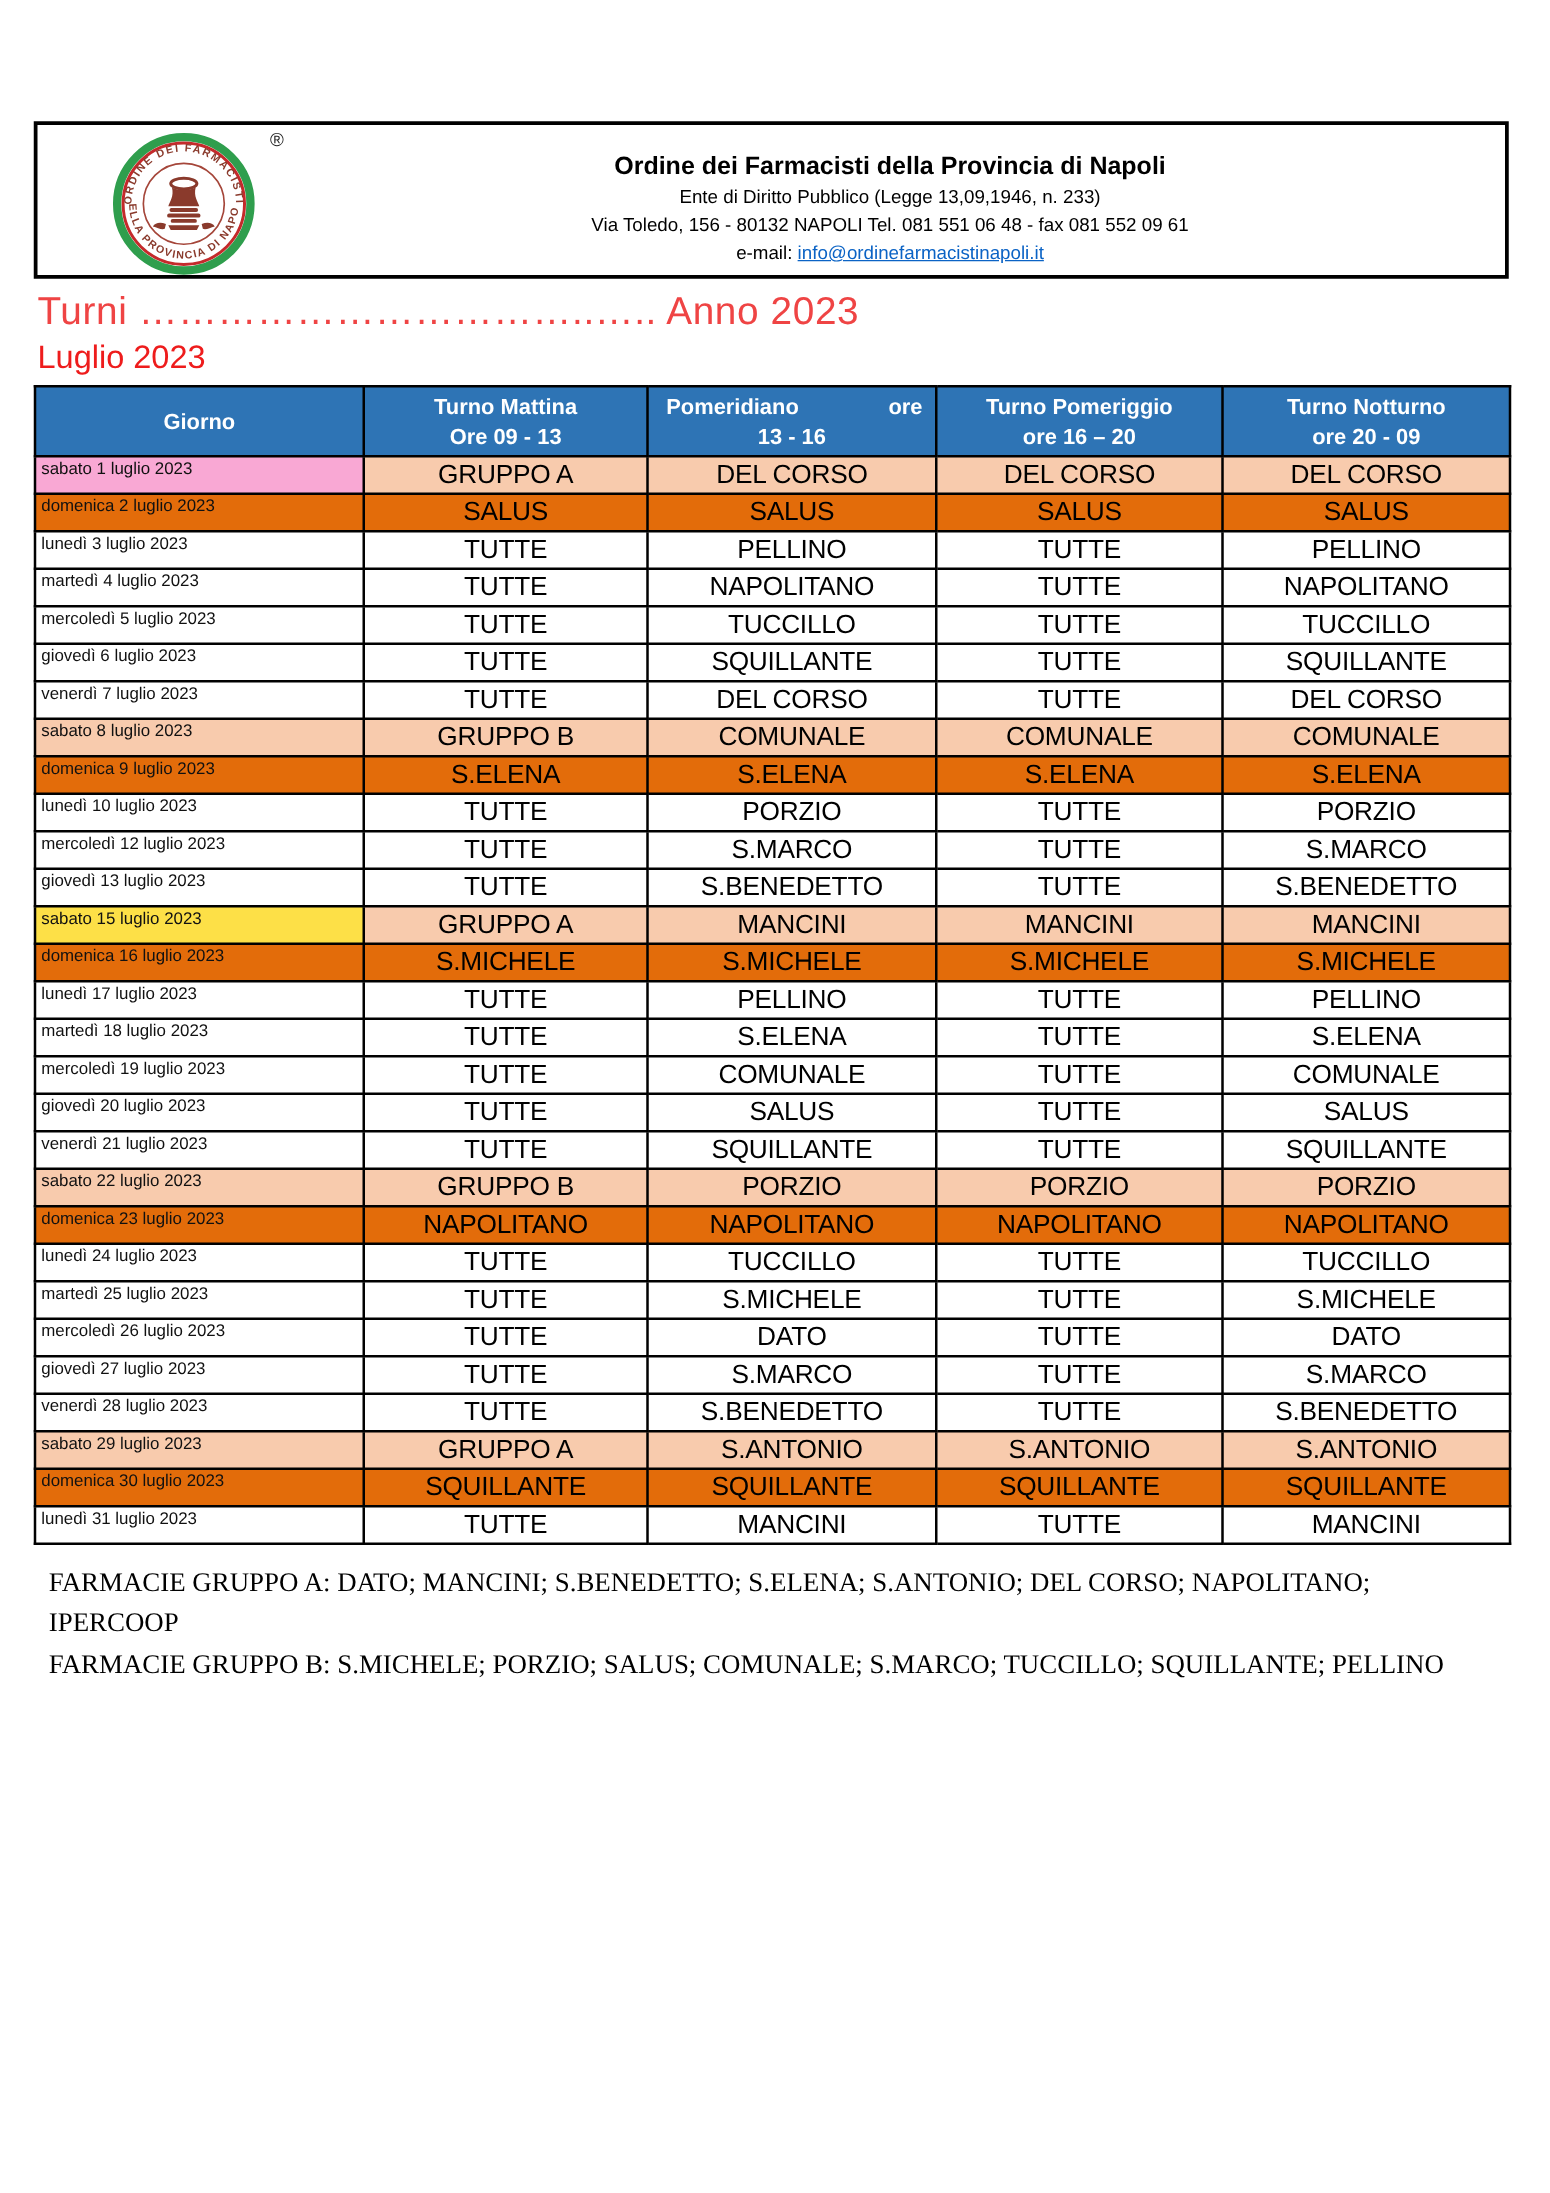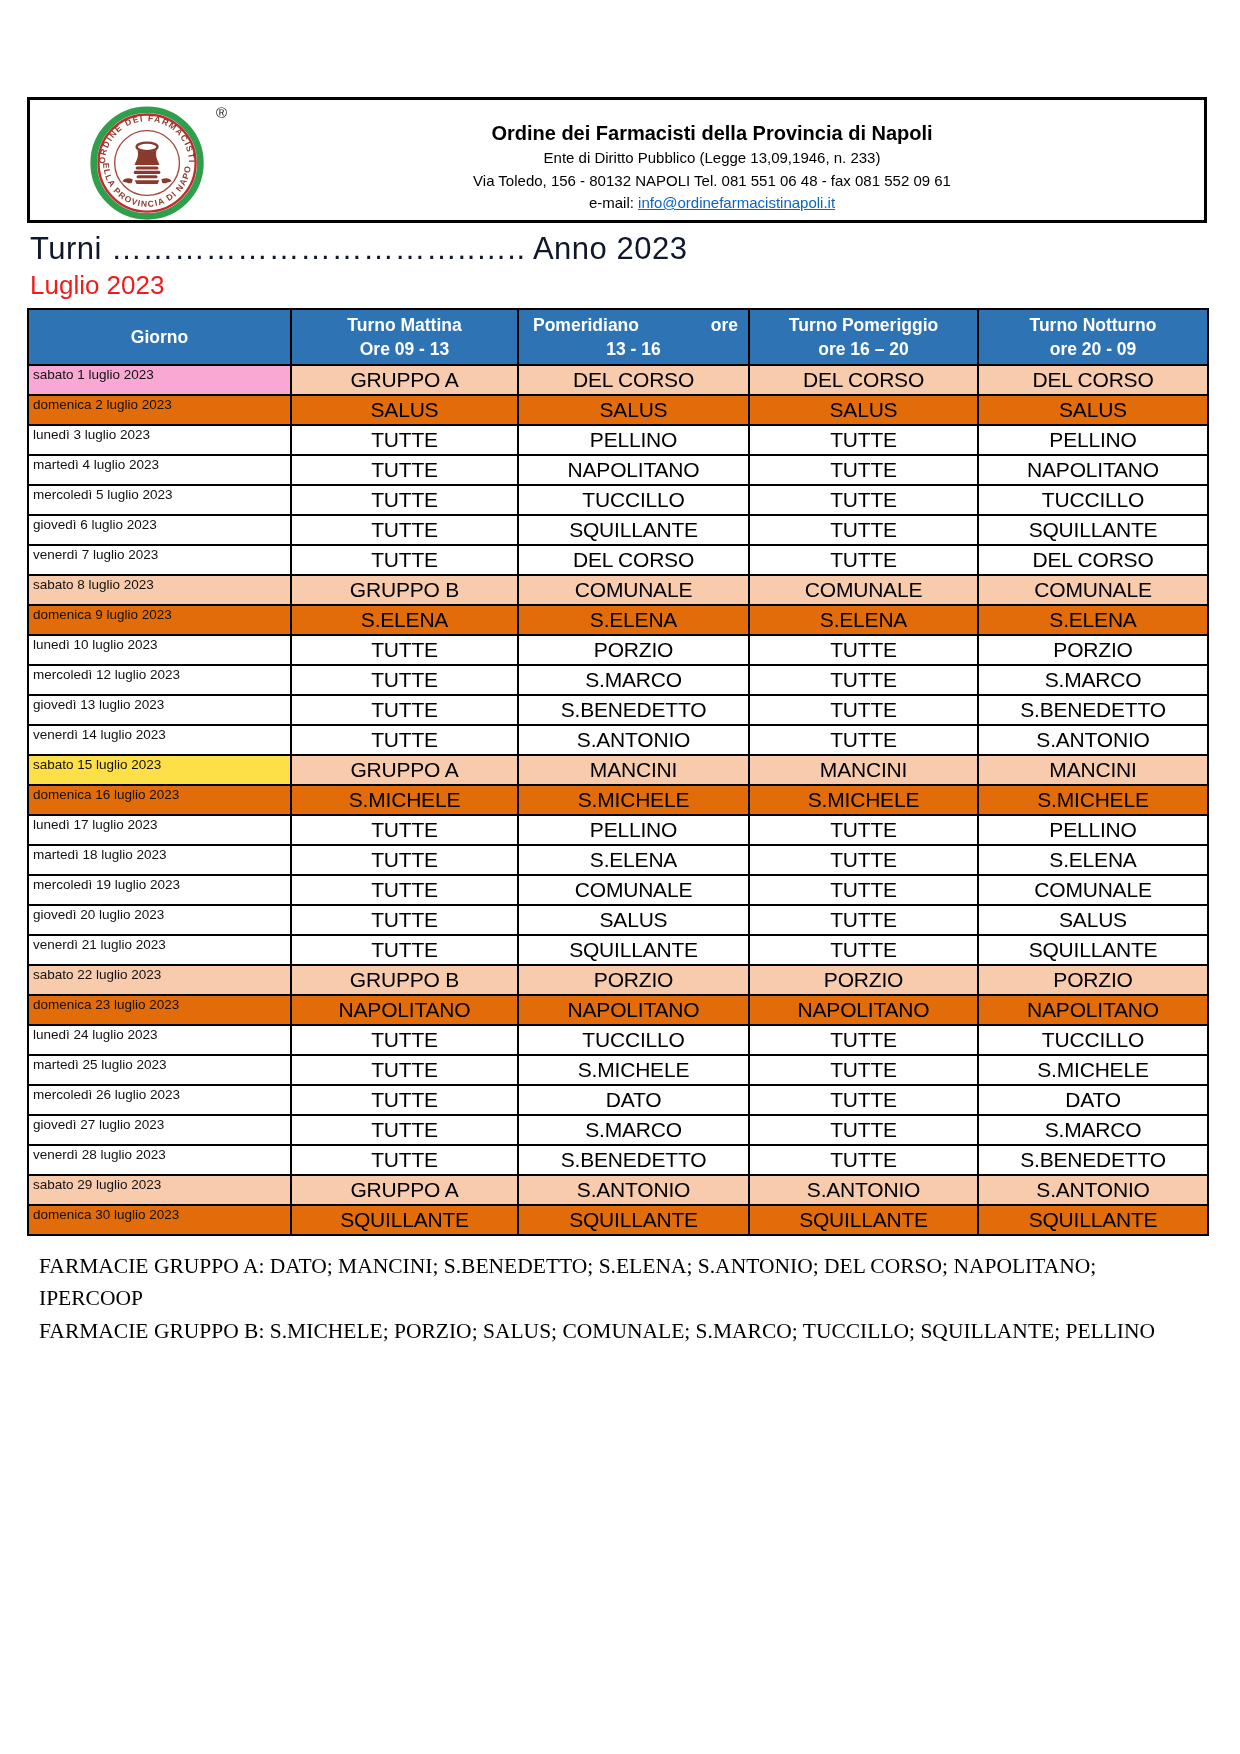--- a/index.html
+++ b/index.html
@@ -132,21 +132,21 @@
     <div class="lh-text">
       <div class="org-name">Ordine dei Farmacisti della Provincia di Napoli</div>
       <div class="org-line">Ente di Diritto Pubblico (Legge 13,09,1946, n. 233)</div>
       <div class="org-line">Via Toledo, 156 - 80132 NAPOLI Tel. 081 551 06 48 - fax 081 552 09 61</div>
       <div class="org-line">
         <span>e-mail: </span><a class="email-link" style="color: rgb(11, 99, 197);">info@ordinefarmacistinapoli.it</a>
       </div>
     </div>
   </div>
 
-  <div class="doc-title" style="color: #0f172a;">Turni ……………………………..….. Anno 2023</div>
+  <div class="doc-title" style="color: #ef4444;">Turni ……………………………..….. Anno 2023</div>
   <div class="month-title" style="color: rgb(238, 28, 28);">Luglio 2023</div>
 
   <table class="schedule">
     <colgroup>
       <col class="c1">
         <col class="c2">
         <col class="c3">
         <col class="c4">
         <col class="c5">
     </colgroup>
@@ -254,27 +254,20 @@
           <td class="val-cell">TUTTE</td>
           <td class="val-cell">S.MARCO</td>
         </tr>
         <tr class="row-weekday">
           <td class="day-cell">giovedì 13 luglio 2023</td>
           <td class="val-cell">TUTTE</td>
           <td class="val-cell">S.BENEDETTO</td>
           <td class="val-cell">TUTTE</td>
           <td class="val-cell">S.BENEDETTO</td>
         </tr>
-        <tr class="row-weekday">
-          <td class="day-cell">venerdì  14 luglio 2023</td>
-          <td class="val-cell">TUTTE</td>
-          <td class="val-cell">S.ANTONIO</td>
-          <td class="val-cell">TUTTE</td>
-          <td class="val-cell">S.ANTONIO</td>
-        </tr>
         <tr class="row-saturday">
           <td class="day-cell" style="background: #fde047;">sabato 15 luglio 2023</td>
           <td class="val-cell" style="background: rgb(248, 203, 173);">GRUPPO A</td>
           <td class="val-cell" style="background: rgb(248, 203, 173);">MANCINI</td>
           <td class="val-cell" style="background: rgb(248, 203, 173);">MANCINI</td>
           <td class="val-cell" style="background: rgb(248, 203, 173);">MANCINI</td>
         </tr>
         <tr class="row-sunday">
           <td class="day-cell" style="background: rgb(227, 108, 10);">domenica 16 luglio 2023</td>
           <td class="val-cell" style="background: rgb(227, 108, 10);">S.MICHELE</td>
@@ -373,20 +366,27 @@
           <td class="val-cell" style="background: rgb(248, 203, 173);">S.ANTONIO</td>
           <td class="val-cell" style="background: rgb(248, 203, 173);">S.ANTONIO</td>
         </tr>
         <tr class="row-sunday">
           <td class="day-cell" style="background: rgb(227, 108, 10);">domenica 30 luglio 2023</td>
           <td class="val-cell" style="background: rgb(227, 108, 10);">SQUILLANTE</td>
           <td class="val-cell" style="background: rgb(227, 108, 10);">SQUILLANTE</td>
           <td class="val-cell" style="background: rgb(227, 108, 10);">SQUILLANTE</td>
           <td class="val-cell" style="background: rgb(227, 108, 10);">SQUILLANTE</td>
         </tr>
+        <tr class="row-weekday">
+          <td class="day-cell">lunedì 31 luglio 2023</td>
+          <td class="val-cell">TUTTE</td>
+          <td class="val-cell">MANCINI</td>
+          <td class="val-cell">TUTTE</td>
+          <td class="val-cell">MANCINI</td>
+        </tr>
       </tbody>
   </table>
 
   <div class="notes">
     <p>FARMACIE GRUPPO A: DATO; MANCINI; S.BENEDETTO; S.ELENA; S.ANTONIO; DEL CORSO; NAPOLITANO; IPERCOOP</p>
     <p>FARMACIE GRUPPO B: S.MICHELE; PORZIO; SALUS; COMUNALE; S.MARCO; TUCCILLO; SQUILLANTE; PELLINO</p>
   </div>
 
 </div>
 

